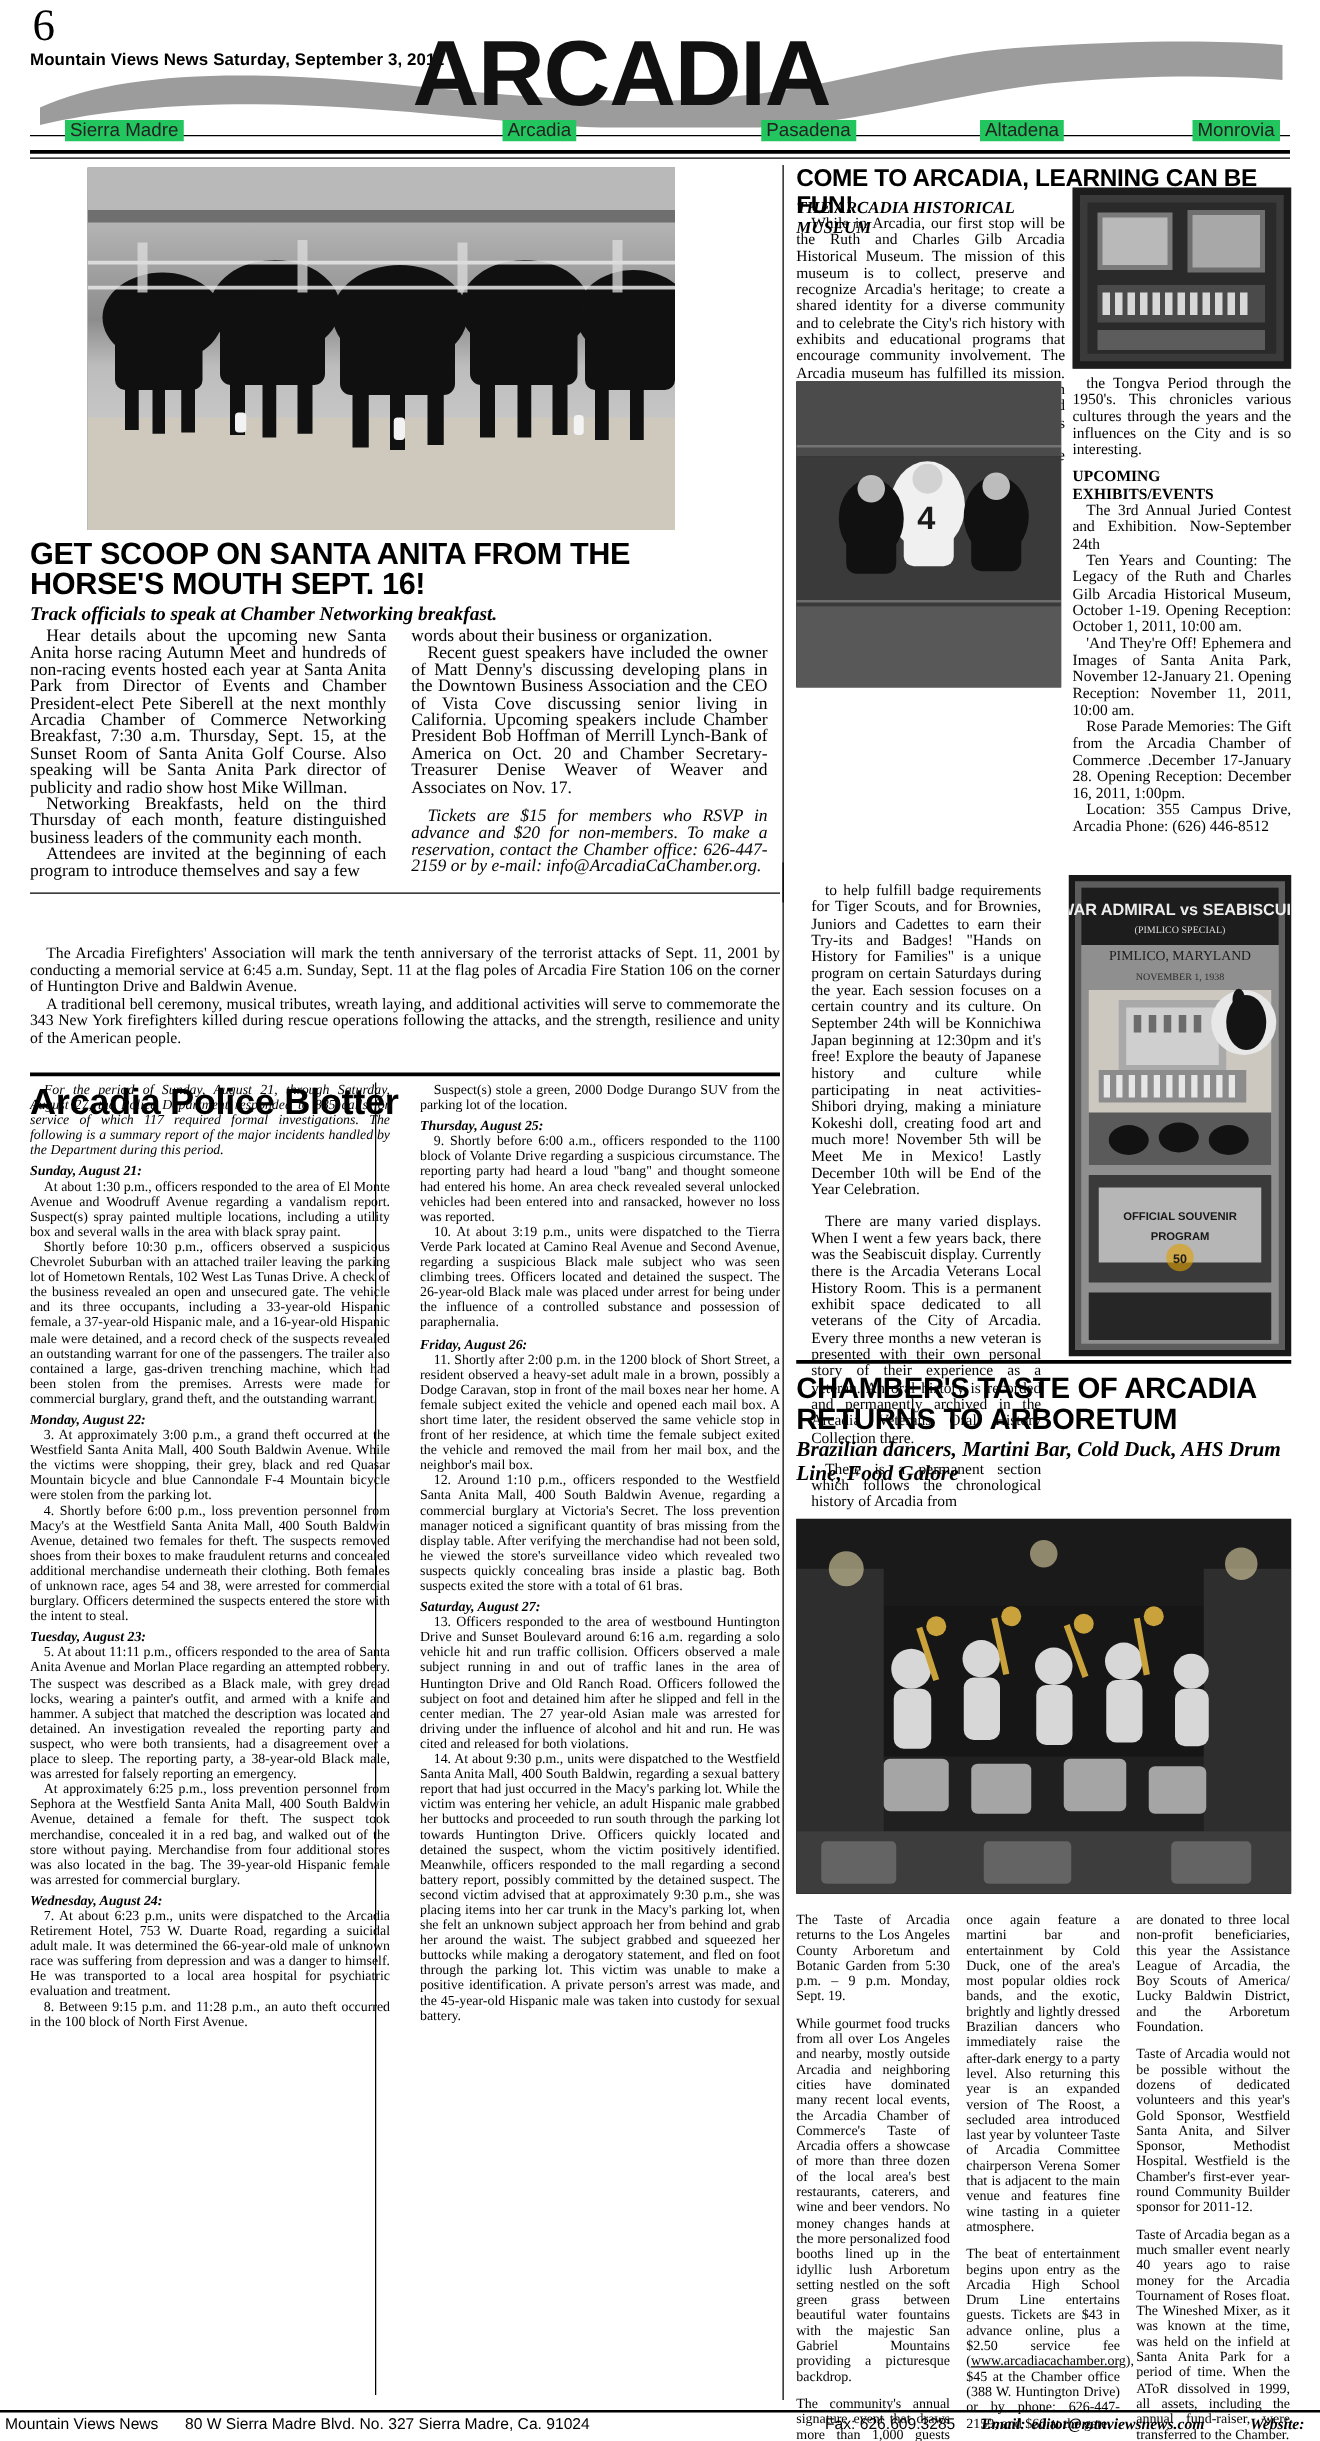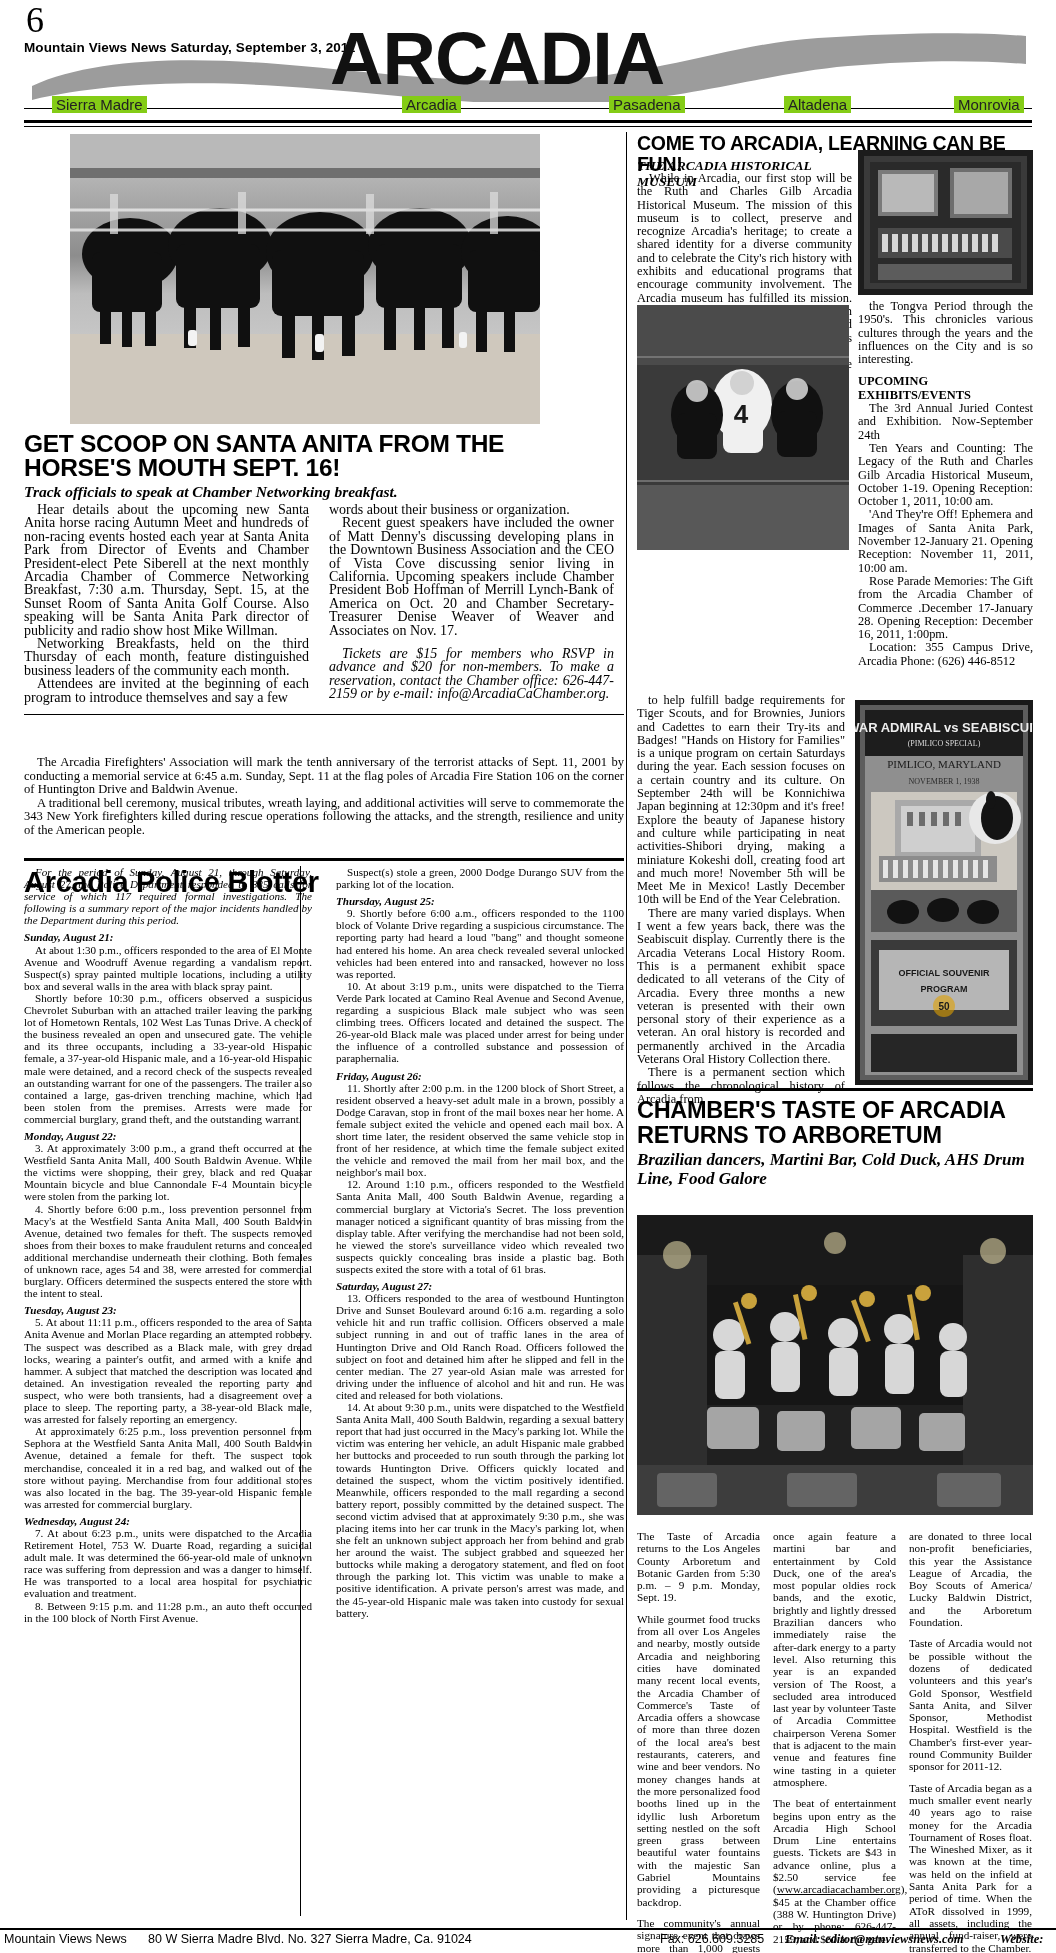--- a/index.html
+++ b/index.html
@@ -6,21 +6,21 @@
   body{width:1056px;height:1953px;position:relative;font-family:"Liberation Serif",serif;color:#000;overflow:hidden;}
   .page{position:absolute;inset:0;}
 
   
   .masthead{position:absolute;left:0;top:0;width:1056px;height:122px;}
   .pagenum{position:absolute;left:26px;top:2px;font-family:"Liberation Serif",serif;font-size:36px;line-height:36px;font-weight:400;}
   .papline{position:absolute;left:24px;top:40px;font-family:"Liberation Sans",sans-serif;font-size:13.5px;font-weight:bold;letter-spacing:.1px;white-space:nowrap;}
   .arcadia-word{position:absolute;left:330px;top:22px;font-family:"Liberation Sans",sans-serif;font-weight:bold;font-size:74px;line-height:74px;letter-spacing:-1px;color:#111;}
   .swoosh{position:absolute;left:28px;top:30px;width:1000px;height:72px;}
   .citybar{position:absolute;left:24px;top:96px;width:1008px;height:22px;}
-  .citybar .cname{position:absolute;top:0px;font-family:"Liberation Sans",sans-serif;font-size:15px;color:#222;background:#84cc16;padding:0 4px;}
+  .citybar .cname{position:absolute;top:0px;font-family:"Liberation Sans",sans-serif;font-size:15px;color:#222;background:#22c55e;padding:0 4px;}
   .citybar .rule{position:absolute;top:12px;left:0;right:0;height:1px;background:#000;}
   .thickrule{position:absolute;left:24px;top:120px;width:1008px;height:3px;background:#000;}
   .thinrule2{position:absolute;left:24px;top:126px;width:1008px;height:1px;background:#000;}
 
   
   .col-rule{position:absolute;background:#000;width:1px;}
   .hrule{position:absolute;background:#000;height:1px;}
   .hrule-thick{position:absolute;background:#000;height:3px;}
 
   .ph{background:#6a6a6a;position:absolute;overflow:hidden;}
@@ -55,21 +55,21 @@
   
   .blot-hd{position:absolute;left:24px;top:867px;width:600px;font-size:29px;line-height:30px;}
   .blotcols{position:absolute;left:24px;top:866px;width:600px;}
   .blotcol{position:absolute;top:0;width:288px;font-size:11.1px;line-height:12.1px;text-align:justify;}
   .blotcol p{margin:0 0 0 0;text-indent:11px;}
   .blotcol p.ital{font-style:italic;}
   .blotcol p.day{font-weight:bold;font-style:italic;text-indent:0;margin-top:5px;}
 
   
   .rm-col{position:absolute;font-size:12.4px;line-height:13.3px;text-align:justify;}
-  .rm-col p{margin:0;text-indent:11px;}
+  .rm-col p{margin:12px;text-indent:11px;}
   .seabisc{left:855px;top:700px;width:178px;height:385px;}
 
   
   .taste-hd{position:absolute;left:637px;top:1098px;width:400px;font-size:23.5px;line-height:25px;}
   .taste-sub{position:absolute;left:637px;top:1150px;width:400px;font-family:"Liberation Serif",serif;font-weight:bold;font-style:italic;font-size:17px;line-height:19px;}
   .tastecols{position:absolute;left:637px;top:1530px;width:396px;}
   .tcol{position:absolute;top:0;width:123px;font-size:11.2px;line-height:12.3px;text-align:justify;}
   .tcol p{margin:0;text-indent:0;}
   .tcol p.gap{margin-top:9px;}
 

